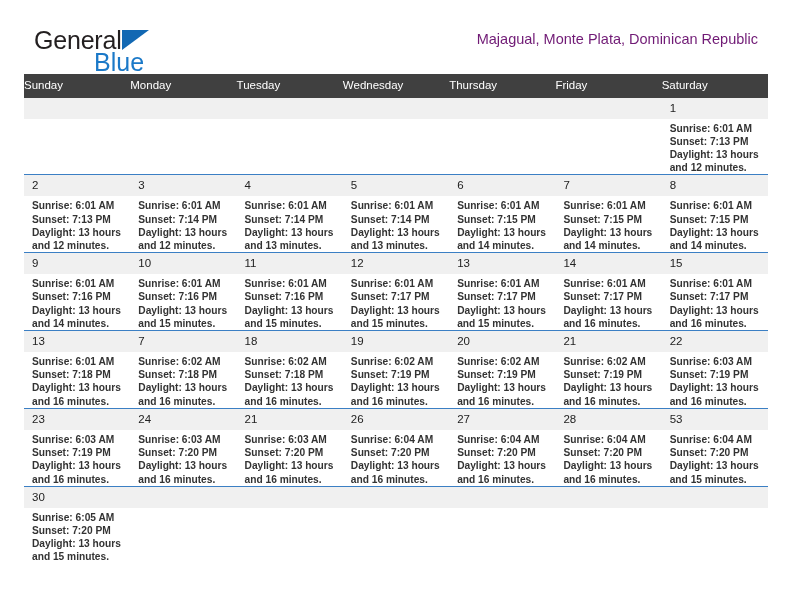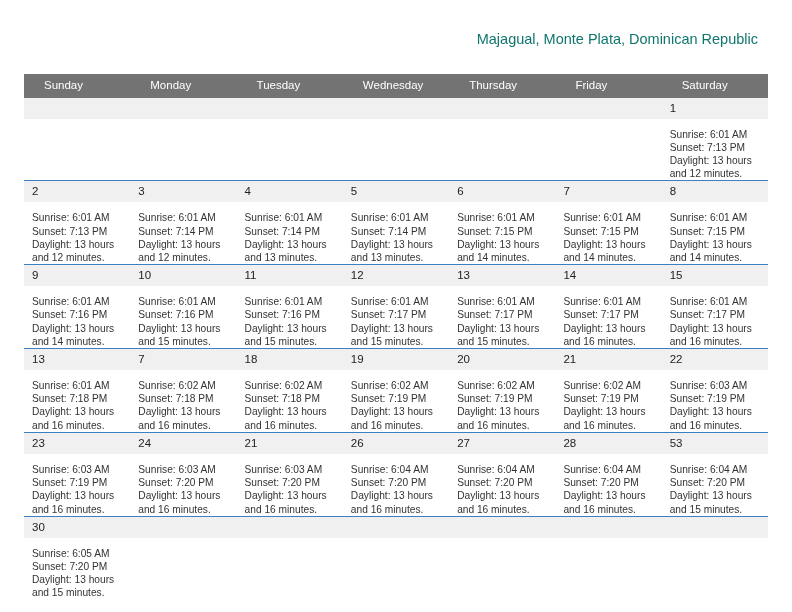--- a/index.html
+++ b/index.html
@@ -68,38 +68,38 @@
   }
   .cal-title {
     font-size: 27px;
     color: #2b2b2b;
     line-height: 1.15;
     white-space: nowrap;
   }
   .cal-subtitle {
     margin-top: 9px;
     font-size: 14.5px;
-    color: #0f766e;
+    color: #701a75;
     white-space: nowrap;
     margin-left: 12px;
   }
 
   
   .cal {
     width: 744px;
     border-collapse: collapse;
     table-layout: fixed;
   }
   .cal th {
-    background: #737373;
+    background: #404040;
     color: #ffffff;
     font-size: 11.5px;
     font-weight: normal;
     text-align: left;
-    padding: 5px 0 6px 20px;
+    padding: 5px 0 6px 0;
     line-height: 1.1;
   }
   .cal td {
     vertical-align: top;
     padding: 0;
     border-top: 1px solid #3b7fc4;
     height: 73px;
   }
   .cal tr.week-row:first-child td {
     border-top: none;
@@ -109,35 +109,41 @@
     font-size: 11.5px;
     color: #222222;
     padding: 3px 0 3px 8px;
     line-height: 1.25;
     min-height: 15px;
   }
   .daynum.empty {
     color: transparent;
   }
   .info {
-    padding: 9px 6px 0 8px;
+    padding: 3px 6px 0 8px;
     font-size: 10.2px;
     line-height: 13.2px;
     color: #333333;
+    font-weight: bold;
   }
   .info div {
     white-space: nowrap;
   }
 </style>
 </head>
 <body>
 
 <div class="page">
 
   <div class="top">
+    <div class="brand">
+      <span class="brand-general">General</span>
+      <span class="brand-tri"></span>
+      <span class="brand-blue">Blue</span>
+    </div>
     <div class="titles">
       <div class="cal-subtitle">Majagual, Monte Plata, Dominican Republic</div>
     </div>
   </div>
 
   <table class="cal">
     <thead>
       <tr>
         <th>Sunday</th>
         <th>Monday</th>

